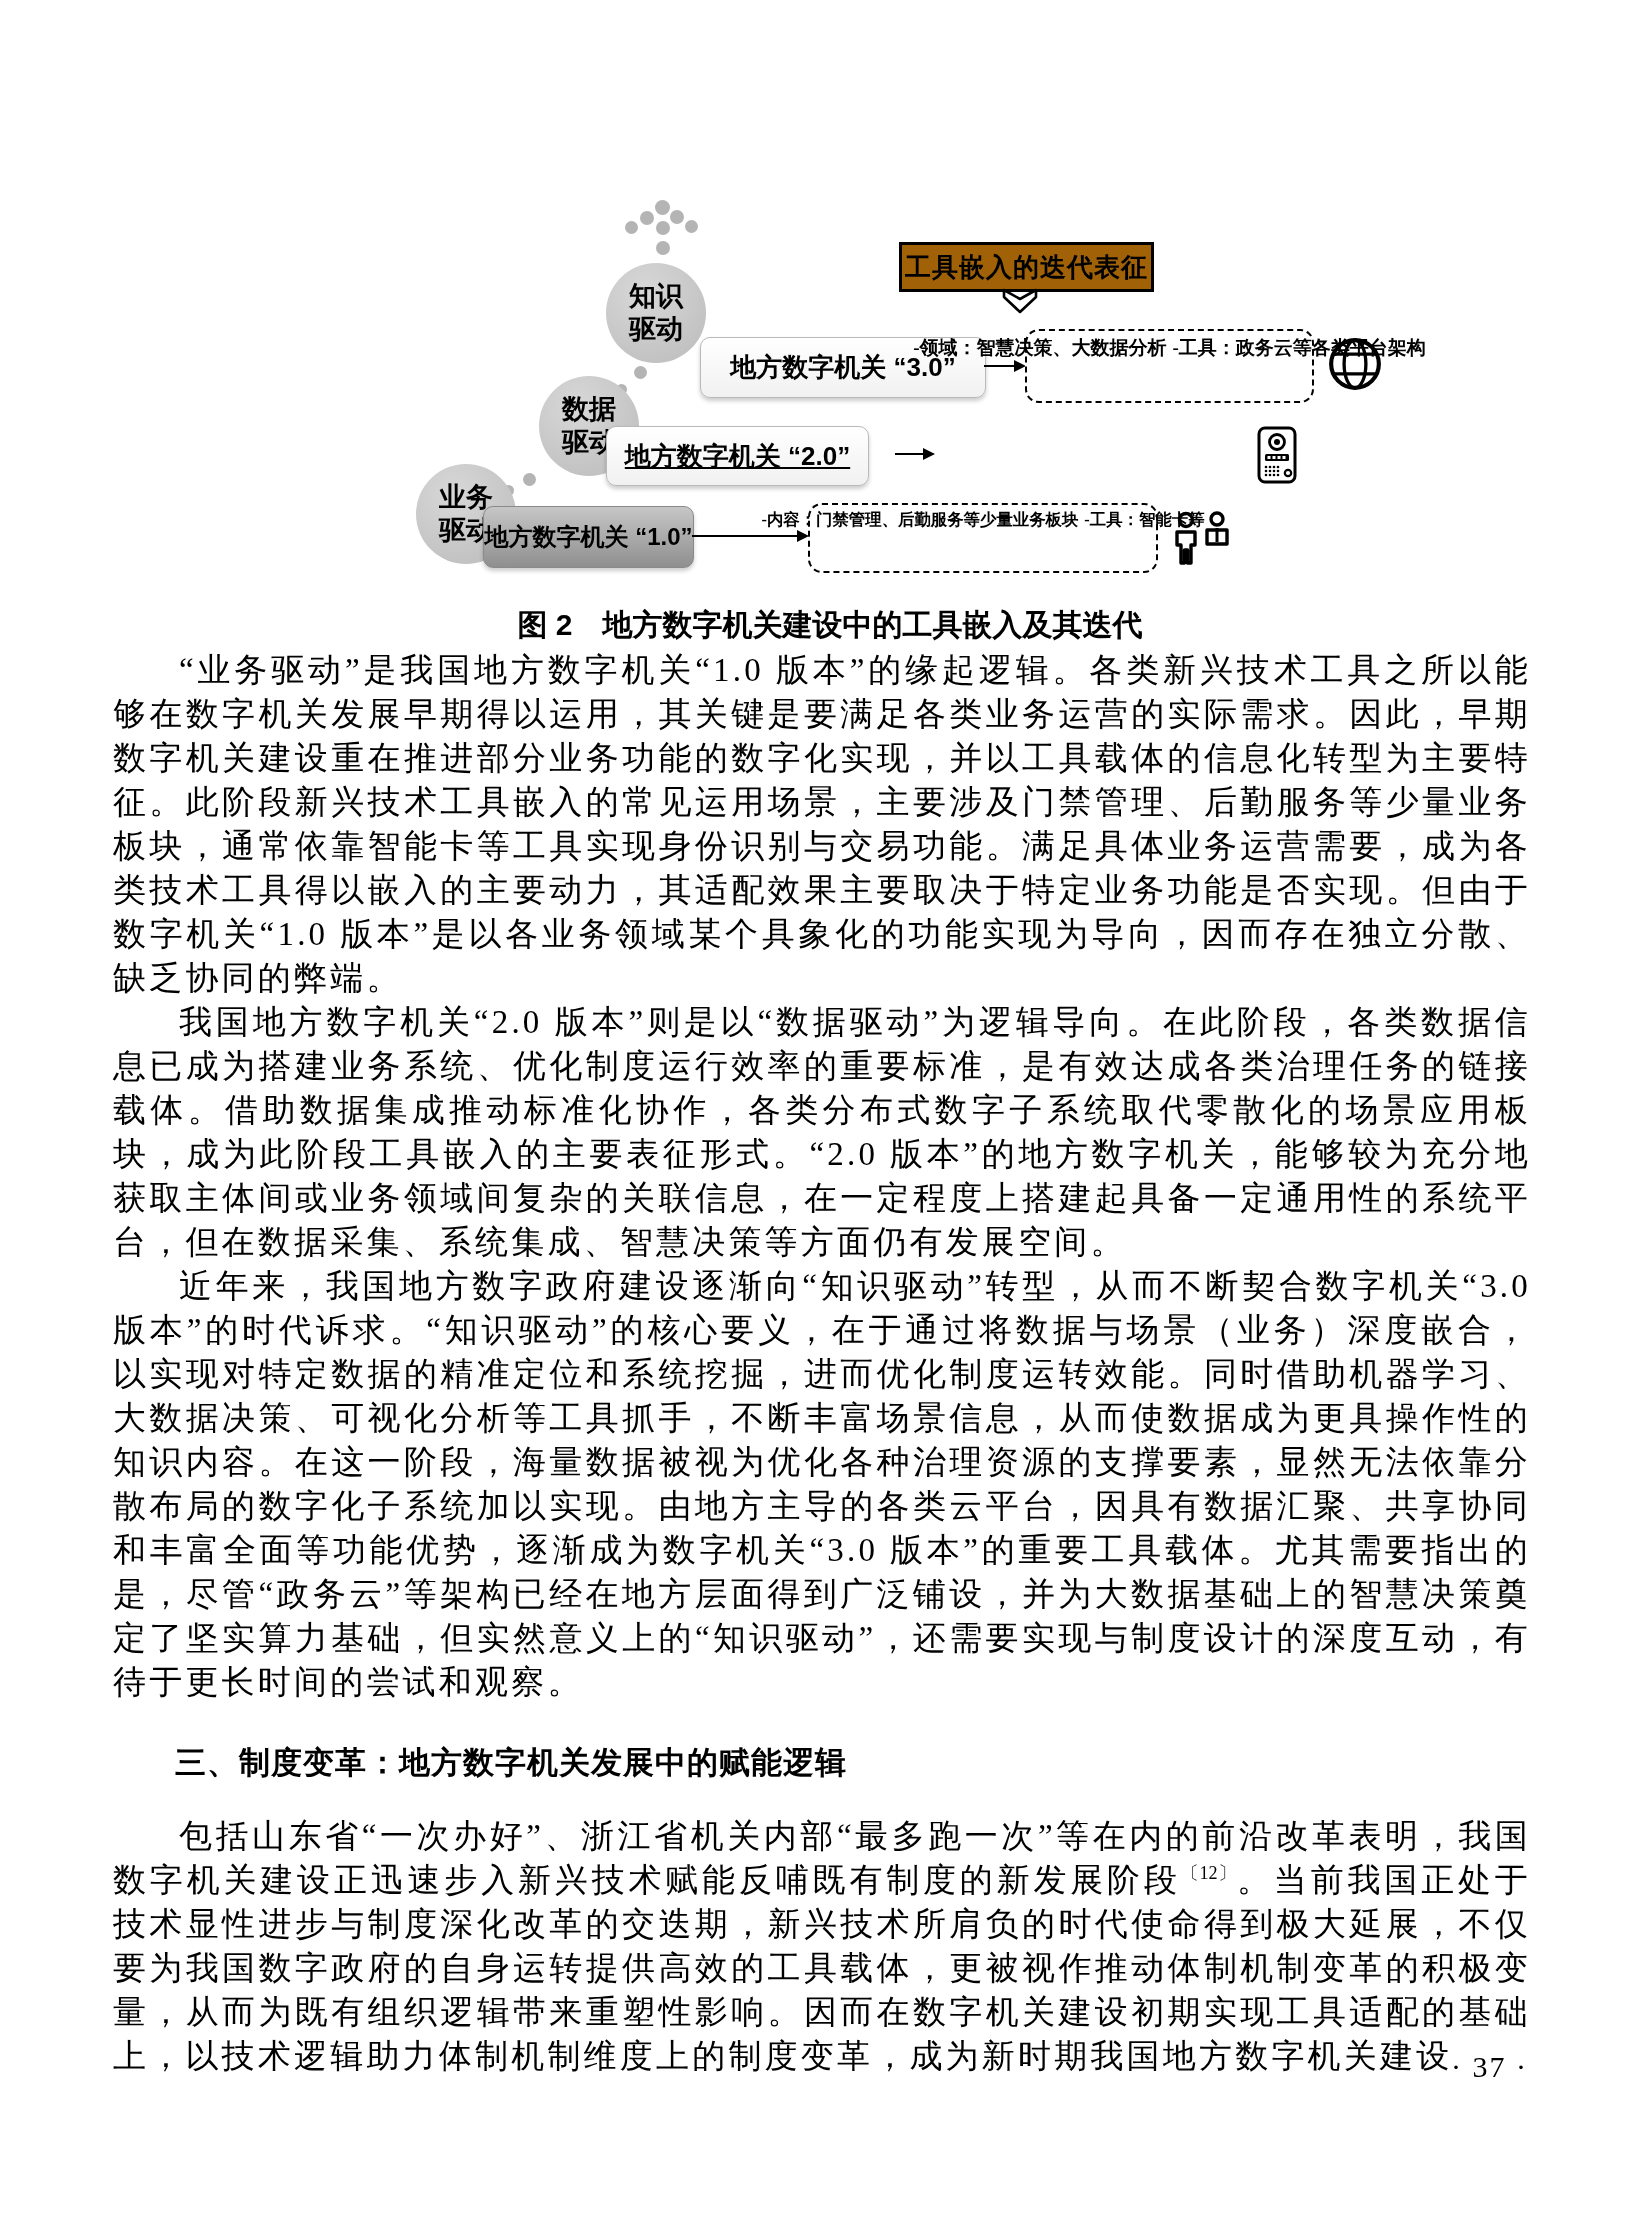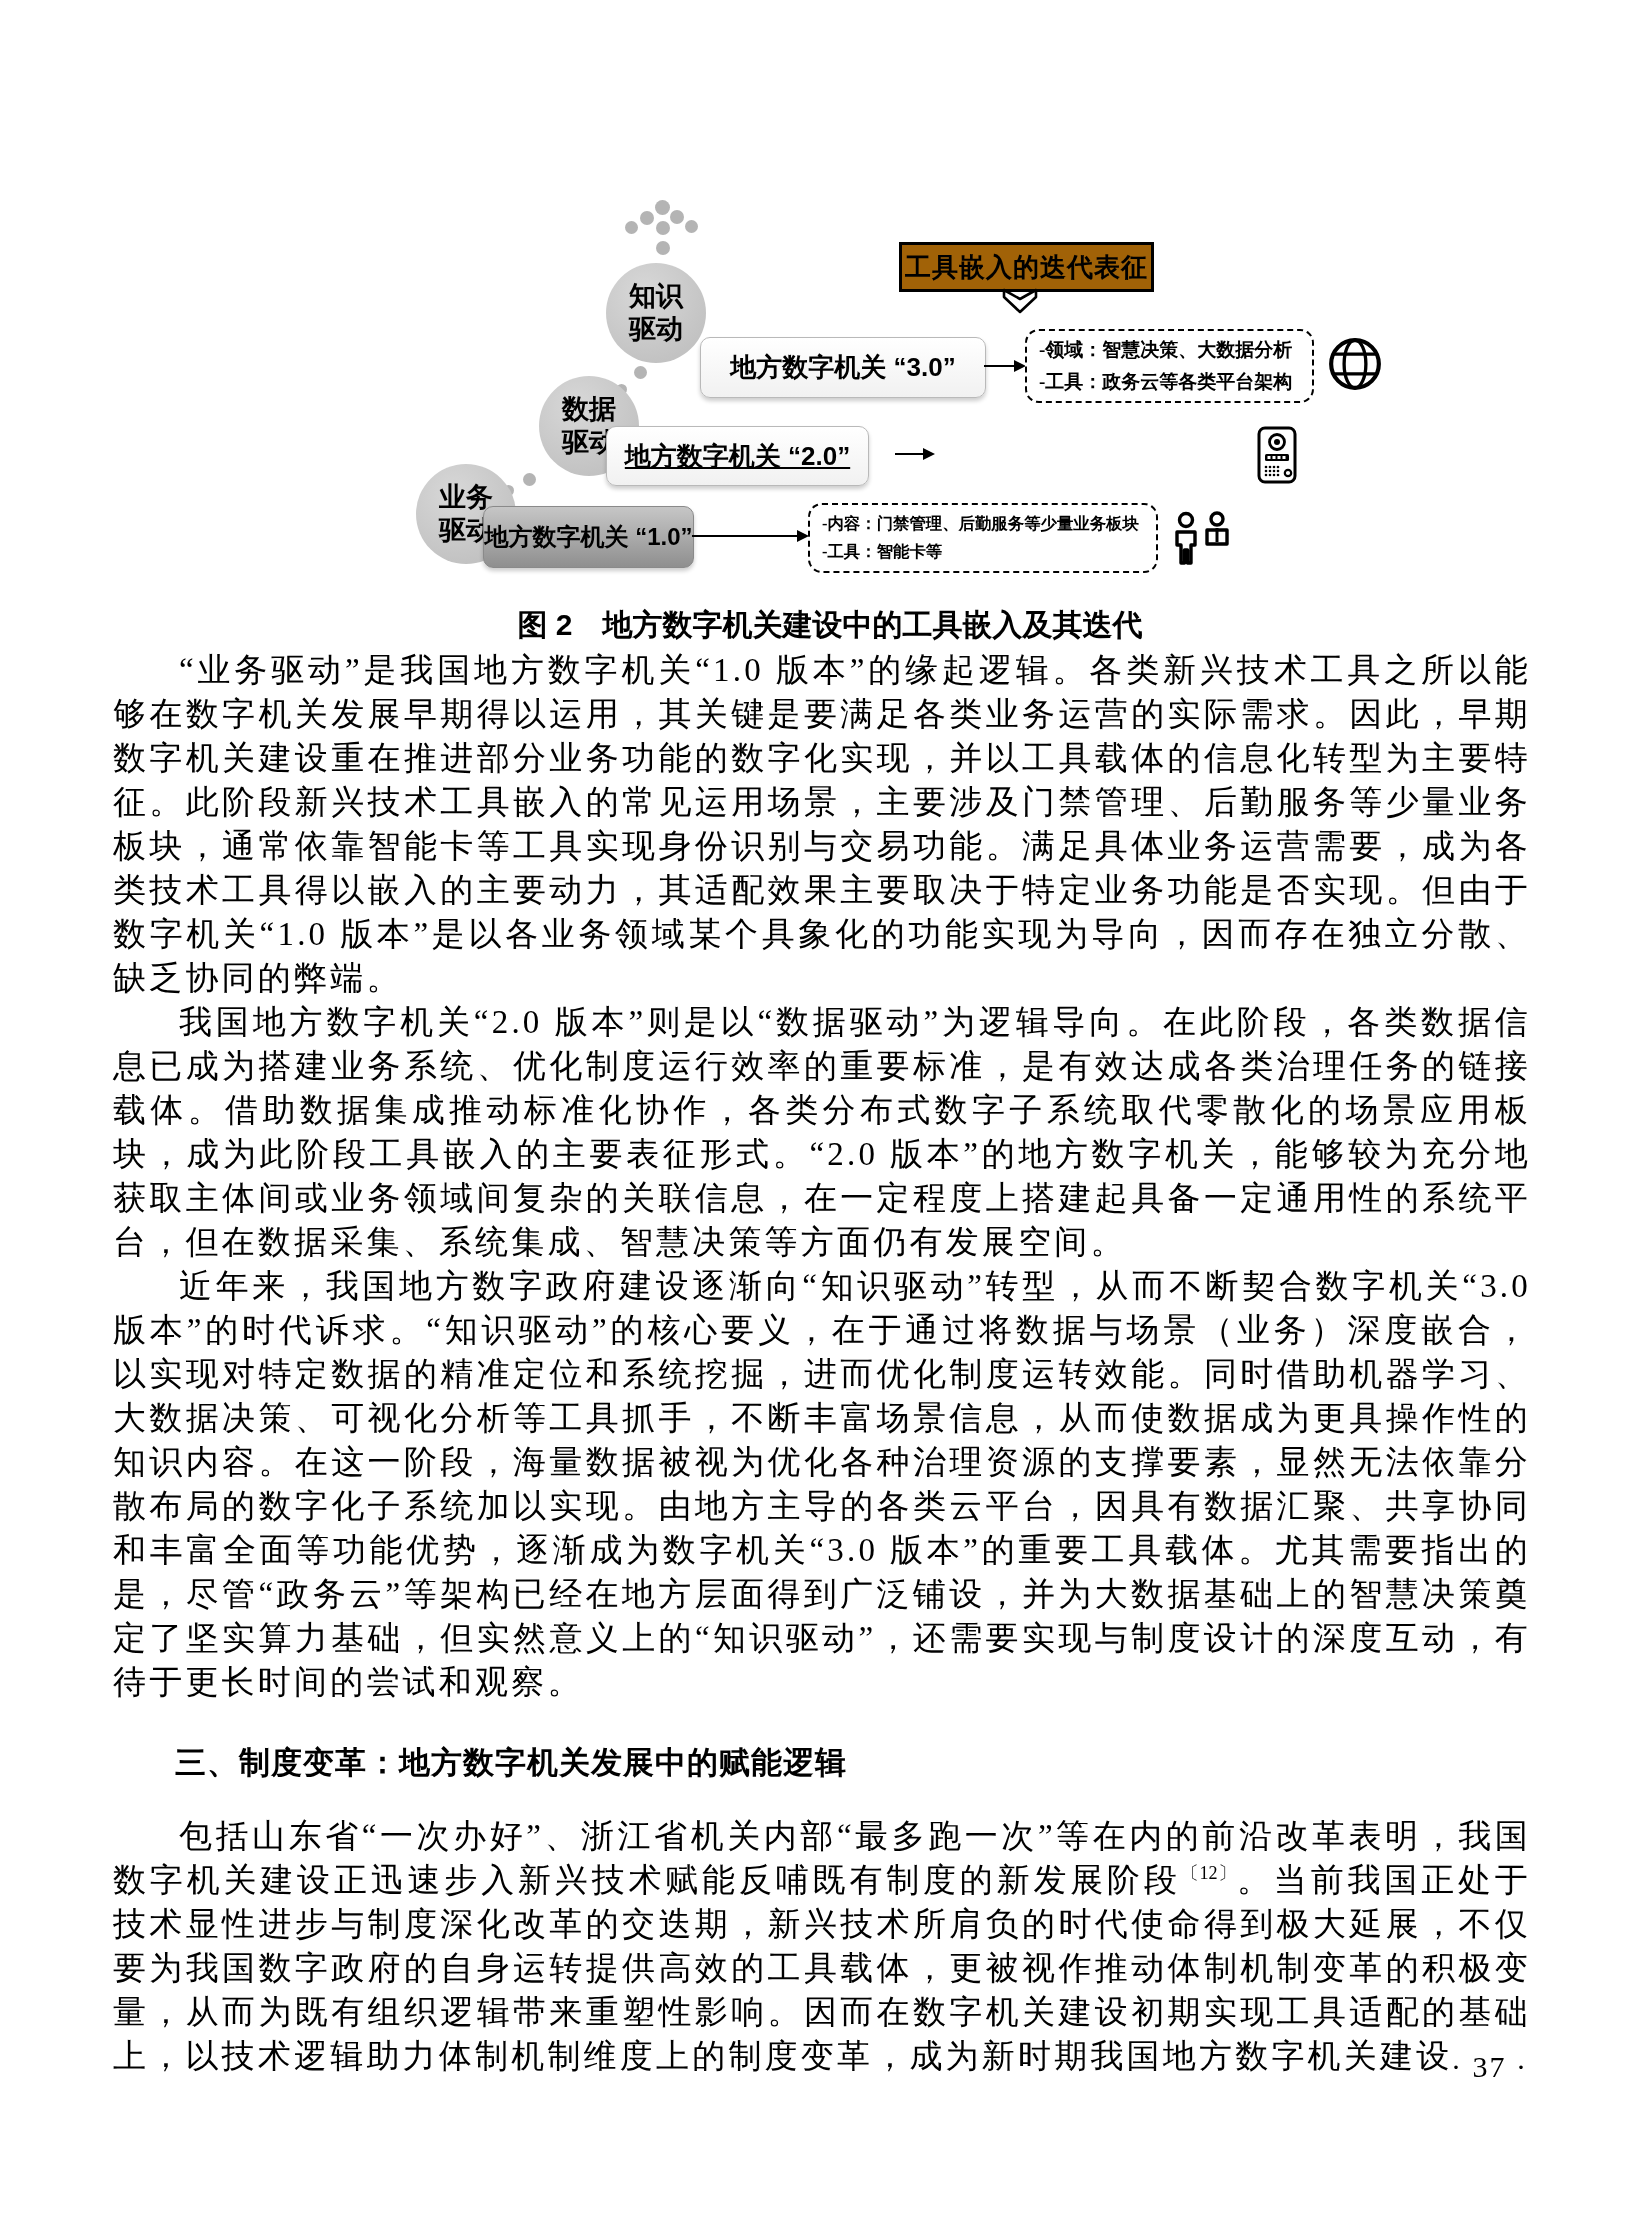--- a/index.html
+++ b/index.html
@@ -13,21 +13,21 @@
   .circle{position:absolute;width:100px;height:100px;border-radius:50%;
     background:radial-gradient(circle at 38% 30%,#d8d8d8,#c2c2c2 75%);
     display:flex;align-items:center;justify-content:center;text-align:center;
     font-weight:bold;font-size:27px;line-height:1.22;white-space:pre-line;}
   .vbox{position:absolute;background:linear-gradient(180deg,#ffffff,#f1f1f1);
     border:1.5px solid #b9b9b9;border-radius:10px;box-shadow:0 3px 4px rgba(0,0,0,.20);
     display:flex;align-items:center;justify-content:center;
     font-family:"Liberation Sans",sans-serif;font-weight:bold;font-size:26px;}
   .vbox.dark{background:linear-gradient(180deg,#c6c6c6,#8f8f8f);border-color:#8a8a8a;font-size:24px;}
   .dashed{position:absolute;border:2.5px dashed #000;border-radius:14px;
-    display:flex;flex-direction:column;justify-content:center;gap:6px;
+    display:flex;flex-direction:row;justify-content:center;gap:6px;
     padding:4px 12px;font-weight:600;font-size:19px;box-sizing:border-box;background:#fff;}
   .dashed .ln{white-space:nowrap;}
   .dashed.wide{font-size:16.4px;}
   .h-arrow{position:absolute;height:2.2px;background:#000;}
   .h-arrow::after{content:"";position:absolute;right:-2px;top:-5px;width:0;height:0;
     border-left:12px solid #000;border-top:6px solid transparent;border-bottom:6px solid transparent;}
   .titlebox{position:absolute;left:786px;top:103px;width:249px;height:44px;
     border:3px solid #000;background:#a16207;display:flex;align-items:center;justify-content:center;
     font-weight:bold;font-size:26px;letter-spacing:1px;}
   .downarrow{position:absolute;left:889px;top:149px;}

